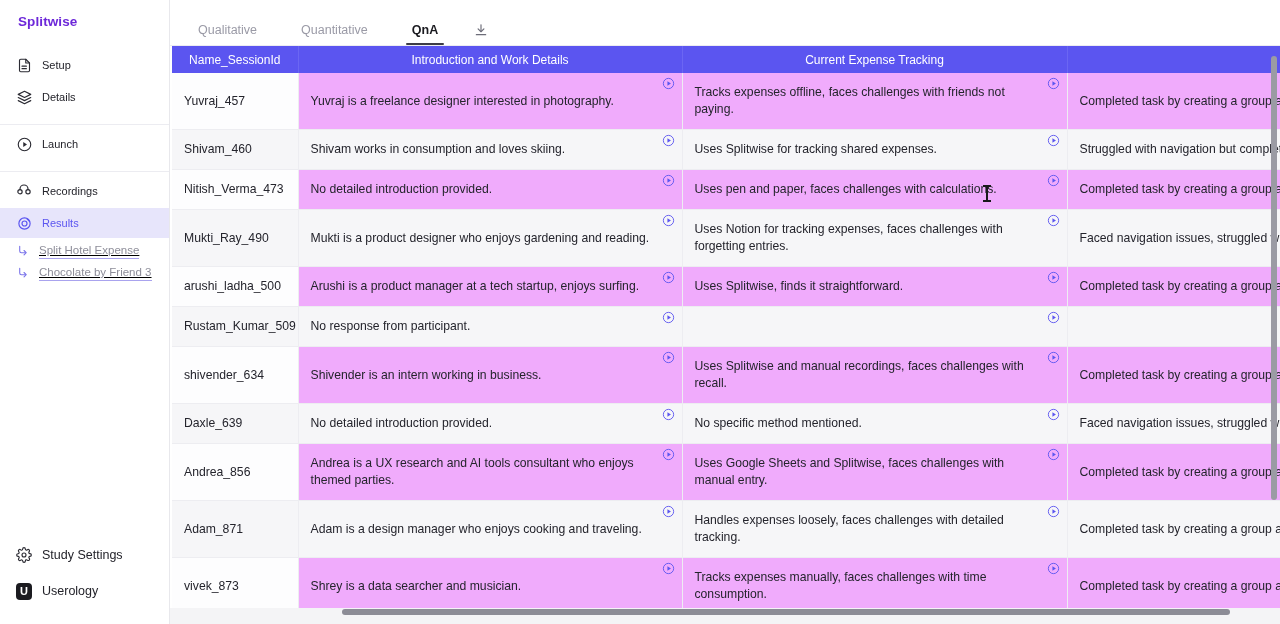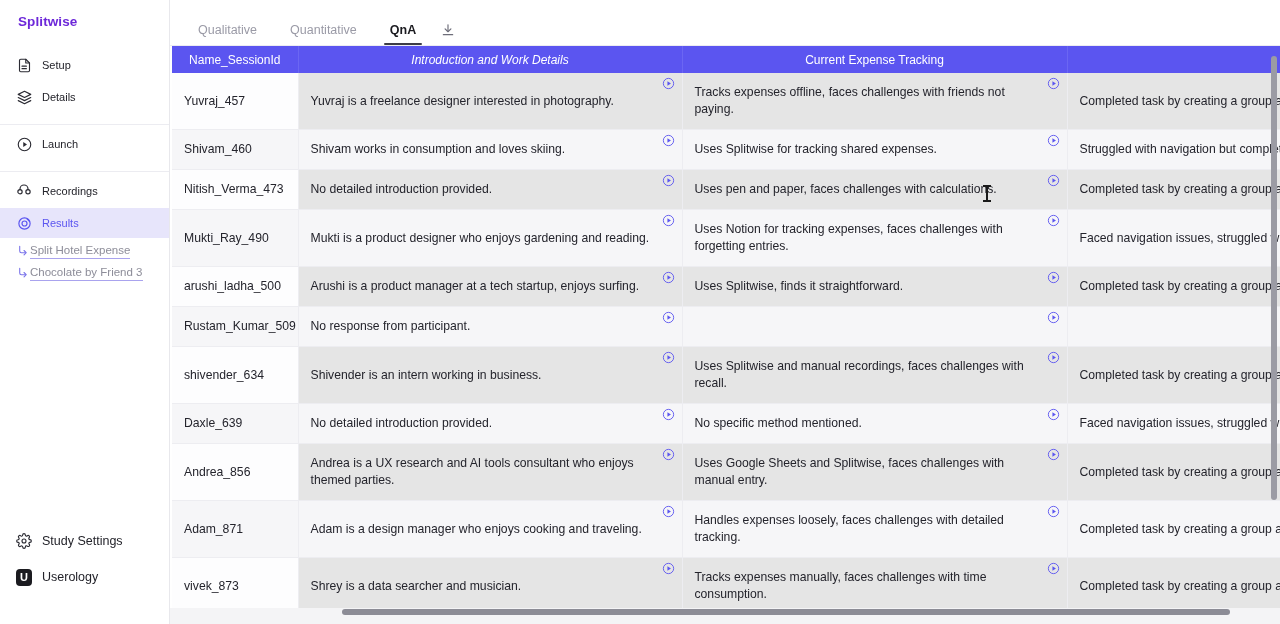--- a/index.html
+++ b/index.html
@@ -33,67 +33,67 @@
     display: flex; align-items: center; gap: 10px;
     height: 30px; padding: 0 10px 0 16px;
     font-size: 11px; color: #23232a; cursor: pointer;
     margin-bottom: 2px;
   }
   .nav-item .ico { width: 16px; height: 16px; flex: 0 0 16px; display: flex; align-items: center; justify-content: center; }
   .nav-item .ico svg { display: block; }
   .nav-item.active { background: #e7e5fb; color: #5b55f0; }
   .nav-item.active .ico svg { stroke: #5b55f0; }
   .sub-item {
-    display: flex; align-items: center; 
+    display: flex; align-items: center; gap: 9px;
     height: 22px; padding: 0 12px 0 17px;
-    font-size: 11.5px; cursor: pointer;
+    font-size: 11.5px; cursor: pointer; text-decoration: underline;
   }
   .sub-item .sub-label {
     color: #8d8d99; border-bottom: 1px solid #a9a3ee;
     padding-bottom: 1px; line-height: 14px; white-space: nowrap;
   }
   .spacer { flex: 1 1 auto; }
-  .bottom-group { padding-bottom: 28px; }
+  .bottom-group { padding-bottom: 14px; }
   .nav-item.bottom { font-size: 12.5px; height: 34px; }
   .userology-badge {
     width: 17px; height: 17px; border-radius: 4px; background: #1b1b20;
     display: flex; align-items: center; justify-content: center;
     color: #fff; font-size: 11px; font-weight: bold; line-height: 1;
   }
 
   
   .main { flex: 1 1 auto; height: 624px; position: relative; background: #fff; overflow: hidden; }
   .tabbar {
-    height: 46px; display: flex; align-items: flex-end; gap: 5px;
+    height: 46px; display: flex; align-items: flex-end; gap: 16px;
     padding-left: 14px; border-bottom: 1px solid #ececf1; background: #fff;
   }
   .tab {
     font-size: 12.5px; color: #9a9aa6; padding: 0 14px 8px 14px;
     cursor: pointer; position: relative; line-height: 14px;
   }
   .tab.active { color: #1b1b20; font-weight: bold; margin-top: 20px; }
   .tab.active::after {
     content: ""; position: absolute; left: 8px; right: 8px; bottom: 0;
     height: 2px; background: #3d3d46; border-radius: 2px;
   }
   .dl-btn { padding: 0 8px 8px 6px; cursor: pointer; display:flex; align-items:center; }
 
   
   .table-wrap {
     position: absolute; left: 2px; top: 46px; right: 0; bottom: 16px;
-    overflow: hidden; background: #e5e5e5;
+    overflow: hidden; background: #f0abfc;
   }
   table.qna { border-collapse: collapse; table-layout: fixed; width: 1398px; }
   table.qna thead th {
     background: #5b55f0; color: #ffffff; font-size: 12px; font-weight: normal;
     height: 27px; padding: 0 12px; text-align: center; white-space: nowrap;
     border-right: 1px solid #6b66f3; position: relative;
   }
   table.qna thead th.c1 { width: 126px; }
-  table.qna thead th.c2 { width: 384px; font-style: italic; }
+  table.qna thead th.c2 { width: 384px; }
   table.qna thead th.c3 { width: 385px; }
   table.qna thead th.c4 { width: 503px; text-align: right; }
   table.qna tbody td {
     font-size: 12.2px; color: #24242c; vertical-align: middle;
     padding: 11px 30px 11px 12px; line-height: 17px;
     border-bottom: 1px solid #ededf1; position: relative;
   }
   table.qna tbody td.name {
     padding-left: 12px; padding-right: 8px; white-space: nowrap;
     border-right: 1px solid #ededf1;

